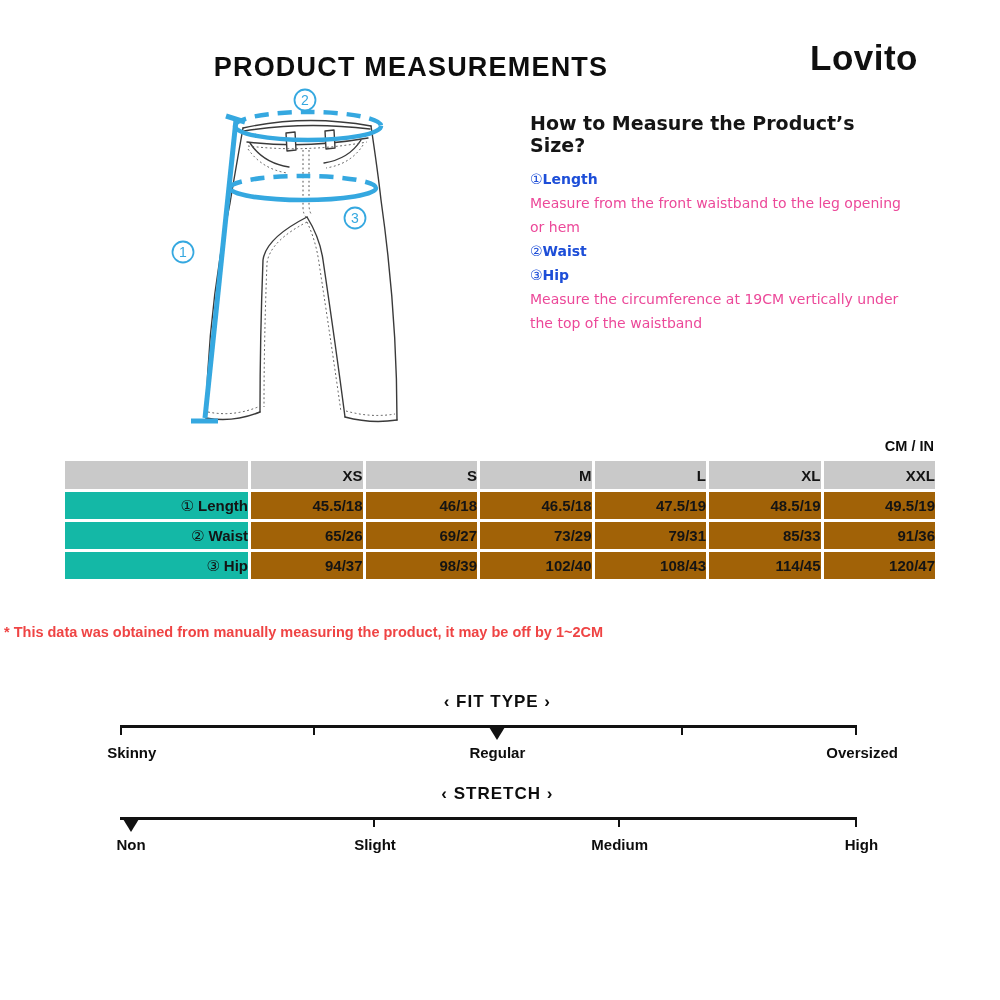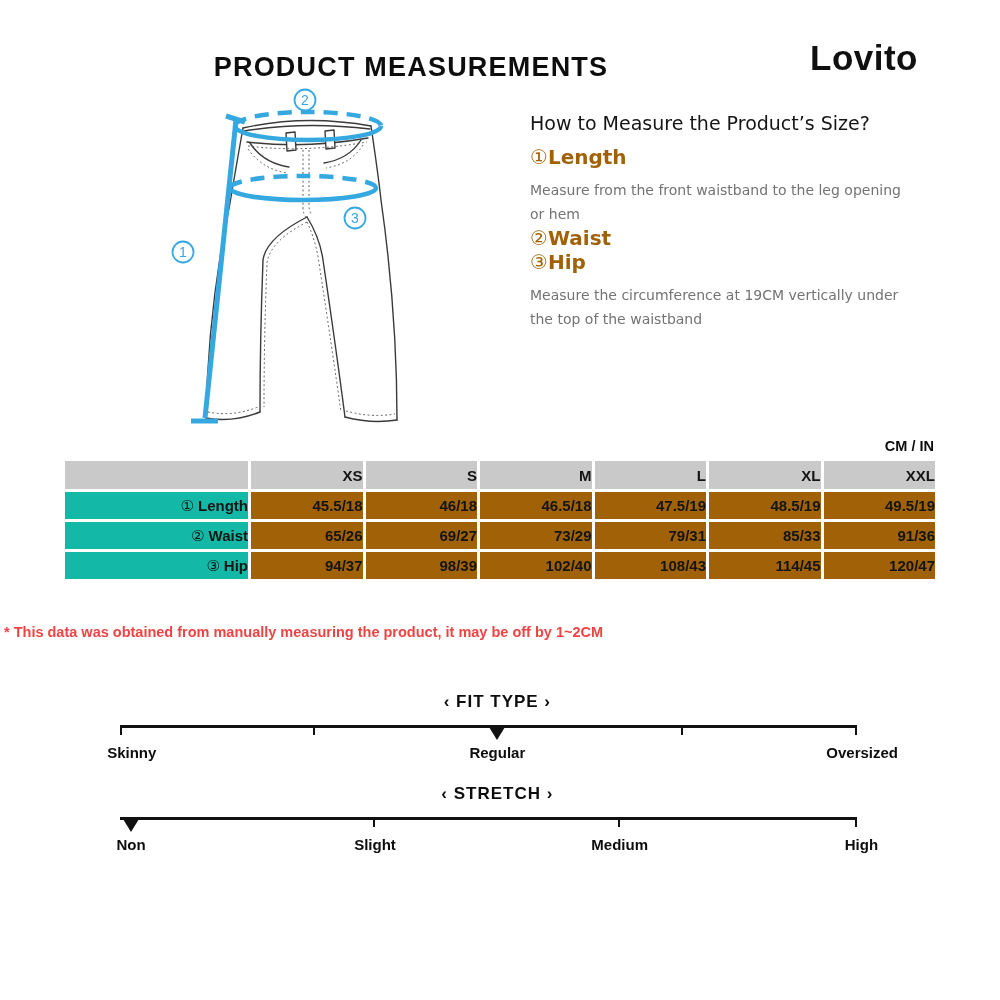--- a/index.html
+++ b/index.html
@@ -13,25 +13,25 @@
     font-size:27px;font-weight:800;letter-spacing:1.2px;color:#0d0d0d;
   }
   .brand{
     position:absolute;top:38px;left:810px;width:180px;
     font-size:35px;font-weight:800;letter-spacing:0.5px;color:#101010;
   }
   
   .pants-svg{position:absolute;left:150px;top:88px;}
   
   .howto{position:absolute;left:530px;top:112px;width:372px;font-family:"DejaVu Sans","Liberation Sans",sans-serif;}
-  .howto-heading{font-size:19px;font-weight:400;color:#151515;margin-bottom:11px;}
-  .howto-name{font-size:20px;line-height:24px;color:#a16207;}
+  .howto-heading{font-size:19px;font-weight:700;color:#151515;margin-bottom:11px;}
+  .howto-name{font-size:14px;line-height:24px;color:#1d4ed8;}
   .howto-name .marker{font-weight:400;}
   .howto-name .name{font-weight:700;}
-  .howto-desc{font-size:14px;line-height:24px;color:#737373;margin-top:9px;}
+  .howto-desc{font-size:14px;line-height:24px;color:#ec4899;}
   
   .unit-label{position:absolute;top:438px;right:66px;font-size:14.5px;font-weight:700;color:#0d0d0d;}
   
   table.size-table{
     position:absolute;left:62px;top:458px;width:876px;
     border-collapse:separate;border-spacing:3px;table-layout:fixed;
   }
   table.size-table th,table.size-table td{
     text-align:right;vertical-align:middle;font-size:15px;padding:0;
   }

